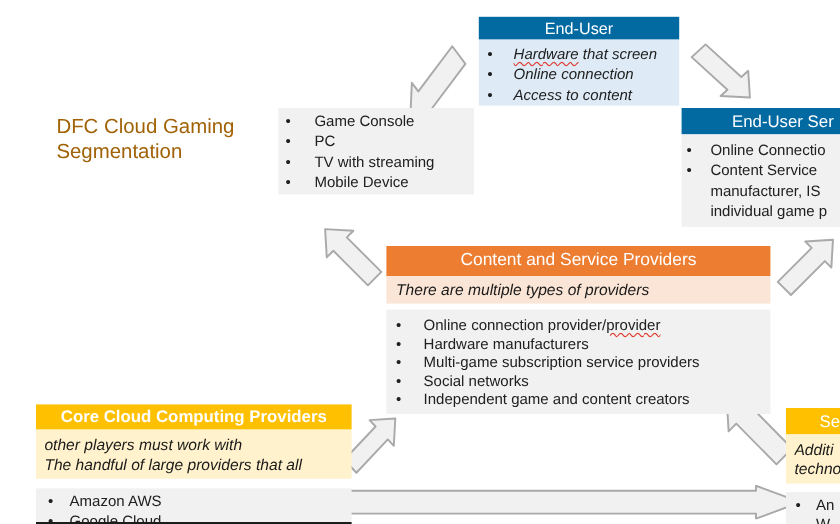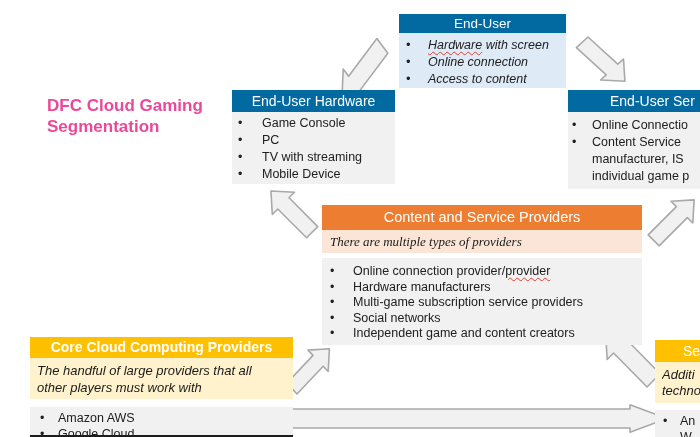--- a/index.html
+++ b/index.html
@@ -6,22 +6,22 @@
   .stage{position:relative;width:700px;height:437px;overflow:hidden;background:#ffffff;
          font-family:"Liberation Sans", sans-serif;color:#202020;}
   .abs{position:absolute;}
 
   
   .brand-text{position:absolute;left:70px;top:26px;font-weight:700;font-size:28px;
               letter-spacing:9px;color:#3A4450;line-height:28px;}
   .brand-tag{position:absolute;left:72px;top:54px;font-size:10px;letter-spacing:2.4px;
              font-weight:500;color:#3A4450;}
 
-  .page-title{position:absolute;left:47px;top:95px;font-weight:700;font-size:17px;
-              line-height:21px;color:#ec4899;}
+  .page-title{position:absolute;left:47px;top:95px;font-weight:400;font-size:17px;
+              line-height:21px;color:#a16207;}
 
   
   .hdr{color:#fff;text-align:center;font-size:14px;line-height:21px;white-space:nowrap;overflow:hidden;}
   .hdr.blue{background:#0369a1;}
   .hdr.orange{background:#ED7D31;}
   .hdr.yellow{background:#FFC000;}
   .sub{font-style:italic;font-size:13px;color:#1a1a1a;white-space:nowrap;overflow:hidden;}
   .listbody{background:#F1F1F1;overflow:visible;}
   .li{display:flex;white-space:nowrap;font-size:12.5px;line-height:17px;}
   .li .b{flex:none;width:22px;padding-left:7px;box-sizing:content-box;}
@@ -100,35 +100,34 @@
   <div class="page-title">
     <div>DFC Cloud Gaming</div>
     <div>Segmentation</div>
   </div>
 
   <div class="abs" style="left:399px;top:14px;width:167px;">
     <div class="hdr blue" style="height:19px;line-height:19px;font-size:13.5px;">End-User</div>
     <div class="eu-body">
       <div class="li">
         <span class="b">•</span>
-        <span><span class="mis">Hardware</span><span> with screen</span></span>
+        <span><span class="mis">Hardware</span><span> that screen</span></span>
       </div>
       <div class="li">
         <span class="b">•</span>
         <span>Online connection</span>
       </div>
       <div class="li">
         <span class="b">•</span>
         <span>Access to content</span>
       </div>
     </div>
   </div>
 
   <div class="abs" style="left:232px;top:90px;width:163px;">
-    <div class="hdr blue" style="height:22px;line-height:22px;">End-User Hardware</div>
     <div class="listbody" style="height:72px;padding-top:3px;box-sizing:border-box;">
       <div class="li">
         <span class="b" style="width:24px;padding-left:6px;">•</span>
         <span>Game Console</span>
       </div>
       <div class="li">
         <span class="b" style="width:24px;padding-left:6px;">•</span>
         <span>PC</span>
       </div>
       <div class="li">
@@ -159,21 +158,21 @@
       </div>
       <div class="li">
         <span class="b"></span>
         <span>individual game p</span>
       </div>
     </div>
   </div>
 
   <div class="abs" style="left:322px;top:205px;width:320px;border-radius:19px;">
     <div class="hdr orange" style="height:25px;line-height:25px;font-size:14.5px;">Content and Service Providers</div>
-    <div class="sub" style="background:#FBE5D6;height:23px;line-height:23px;padding-left:8px;font-family:Liberation Serif, serif;">There are multiple types of providers</div>
+    <div class="sub" style="background:#FBE5D6;height:23px;line-height:23px;padding-left:8px;">There are multiple types of providers</div>
     <div style="height:5px;"></div>
     <div class="listbody ct-body" style="height:87px;padding-top:6px;box-sizing:border-box;">
       <div class="li">
         <span class="b">•</span>
         <span><span>Online connection provider/</span><span class="mis">provider</span></span>
       </div>
       <div class="li">
         <span class="b">•</span>
         <span>Hardware manufacturers</span>
       </div>
@@ -188,22 +187,22 @@
       <div class="li">
         <span class="b">•</span>
         <span>Independent game and content creators</span>
       </div>
     </div>
   </div>
 
   <div class="abs" style="left:30px;top:337px;width:263px;">
     <div class="hdr yellow" style="height:21px;line-height:21px;font-weight:bold;">Core Cloud Computing Providers</div>
     <div style="background:#FFF2CC;height:41px;padding:4px 0 0 7px;box-sizing:border-box;">
+      <div class="sub" style="line-height:17px;">other players must work with</div>
       <div class="sub" style="line-height:17px;">The handful of large providers that all</div>
-      <div class="sub" style="line-height:17px;">other players must work with</div>
     </div>
     <div style="height:8px;"></div>
     <div class="listbody co-body" style="height:34px;padding-top:3px;box-sizing:border-box;">
       <div class="li">
         <span class="b">•</span>
         <span>Amazon AWS</span>
       </div>
       <div class="li">
         <span class="b">•</span>
         <span>Google Cloud</span>

